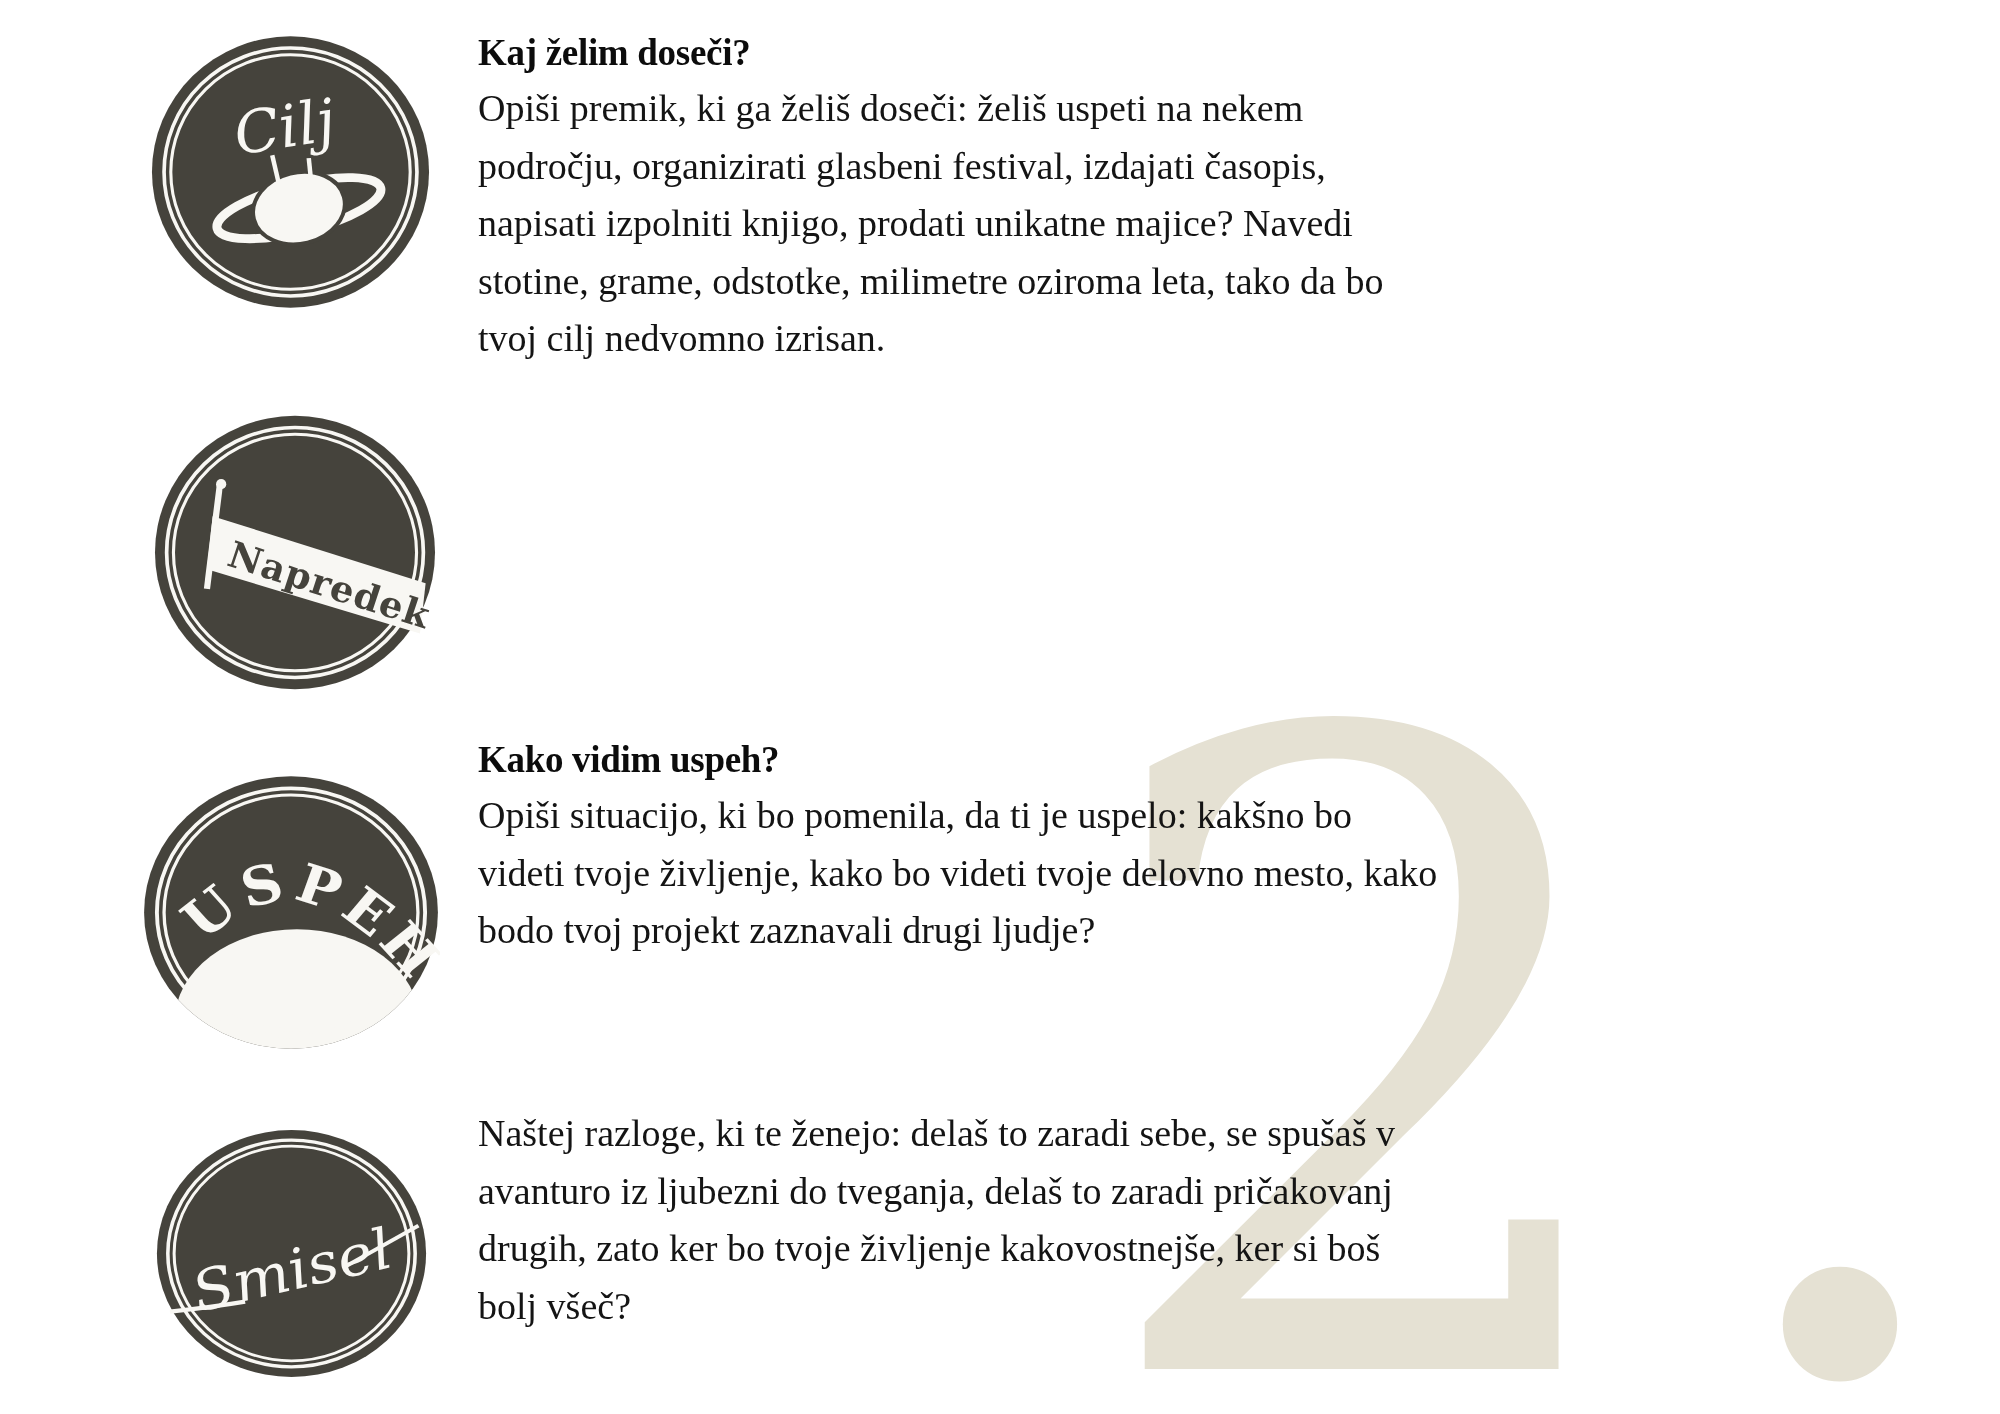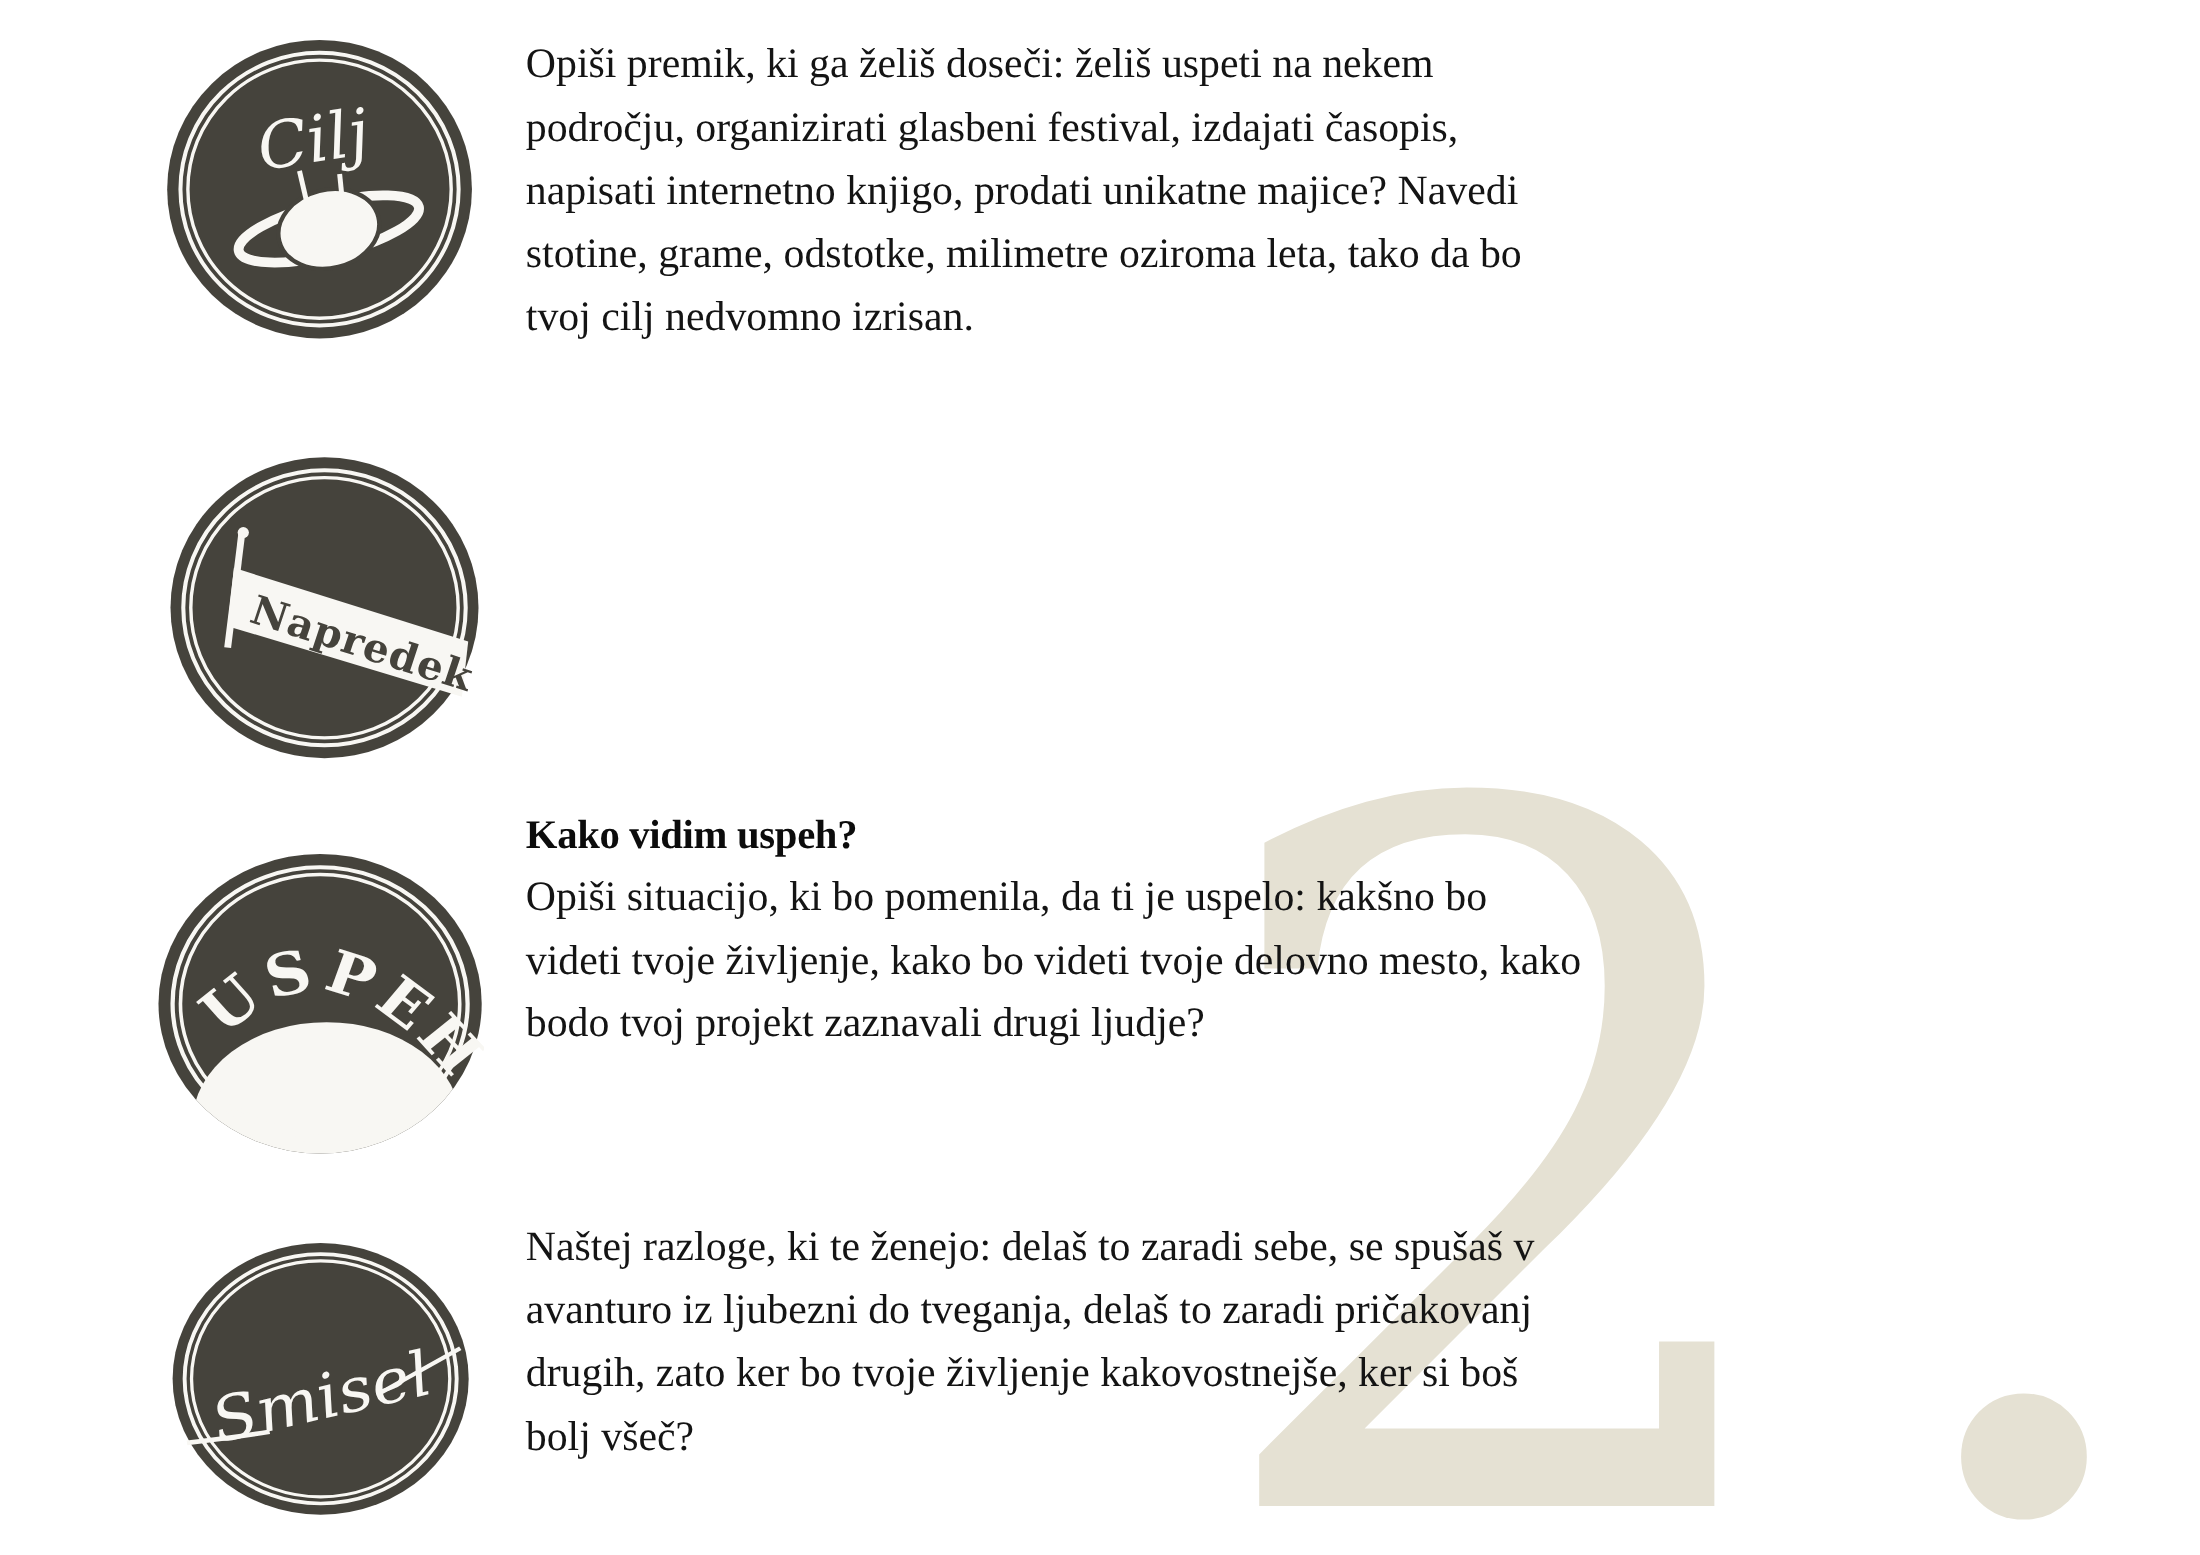--- a/index.html
+++ b/index.html
@@ -77,23 +77,24 @@
         <ellipse cx="53" cy="63" rx="30" ry="8.5" fill="none" stroke="#f8f7f3" stroke-width="3.2" transform="rotate(-14 53 63)"></ellipse>
 
         <ellipse cx="53" cy="63" rx="16.5" ry="12.8" fill="#f8f7f3" stroke="#45433c" stroke-width="1.4" transform="rotate(-14 53 63)"></ellipse>
 
         <line x1="43.5" y1="44" x2="46.5" y2="57" stroke="#f8f7f3" stroke-width="1.6"></line>
         <line x1="56.5" y1="45" x2="57.5" y2="55" stroke="#f8f7f3" stroke-width="1.6"></line>
         <text x="49" y="41" text-anchor="middle" font-family="DejaVu Serif, serif" font-style="italic" font-size="21" fill="#f8f7f3" transform="rotate(-9 49 41)">Cilj</text>
       </svg>
     </div>
     <div class="text-block text-cilj">
+      <h2>Kaj želim doseči?</h2>
       <p>Opiši premik, ki ga želiš doseči: želiš uspeti na nekem
 področju, organizirati glasbeni festival, izdajati časopis,
-napisati internetno knjigo, prodati unikatne majice? Navedi
+napisati izpolniti knjigo, prodati unikatne majice? Navedi
 stotine, grame, odstotke, milimetre oziroma leta, tako da bo
 tvoj cilj nedvomno izrisan.</p>
     </div>
   </div>
 
   <div class="section">
     <div class="icon-wrap icon-napredek">
       <svg viewBox="0 0 100 100" preserveAspectRatio="none" aria-hidden="true">
         <ellipse cx="50" cy="50" rx="49.3" ry="49" fill="#45433c"></ellipse>
         <ellipse cx="50" cy="50" rx="45.2" ry="44.8" fill="none" stroke="#f8f7f3" stroke-width="1.3"></ellipse>

